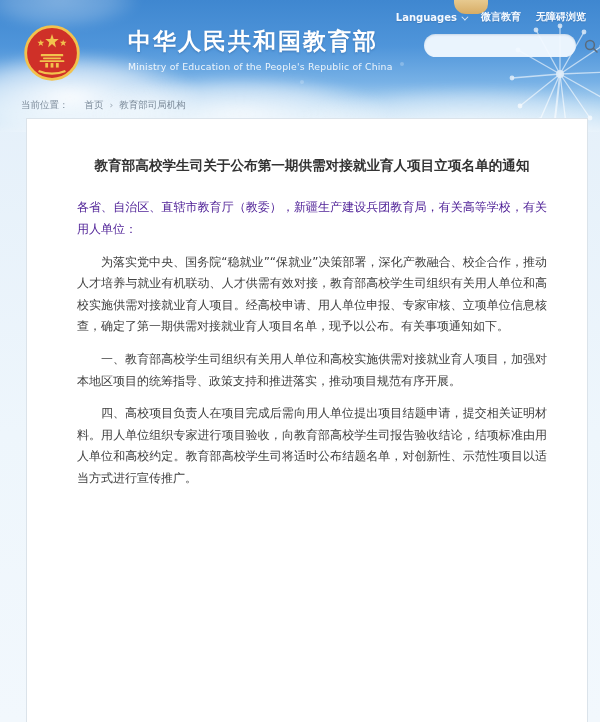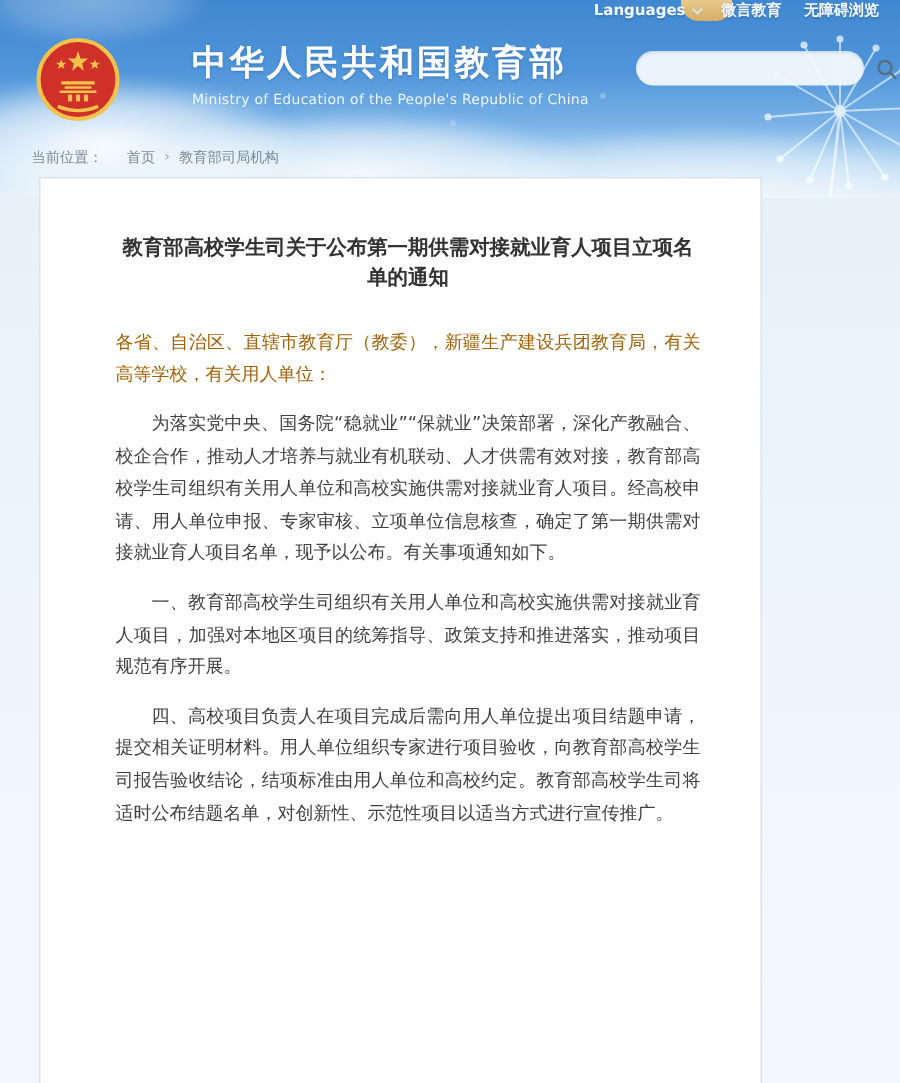--- a/index.html
+++ b/index.html
@@ -25,47 +25,47 @@
   .dandelion { position:absolute; top:14px; right:-18px; opacity:.8; }
 
   
   .emblem { position:absolute; left:24px; top:25px; width:56px; height:56px; }
   .brand { position:absolute; left:92px; top:26px; color:#fff; }
   .brand .cn { font-size:23px; font-weight:bold; letter-spacing:2px;
                text-shadow:0 1px 2px rgba(30,70,120,.35); white-space:nowrap;margin-left:36px; }
   .brand .en { font-size:9.3px; color:rgba(255,255,255,.88); margin-top:4px; letter-spacing:.2px; white-space:nowrap;margin-left:36px; }
 
   
-  .toplinks { position:absolute; top:0; right:14px; display:flex; align-items:center; gap:15px; }
+  .toplinks { position:absolute; top:10px; right:14px; display:flex; align-items:center; gap:15px; }
   .toplinks a { color:#f4f9ff; font-size:10px; text-decoration:none; font-weight:bold;
                 text-shadow:0 1px 1px rgba(40,80,130,.3); white-space:nowrap; }
   .chev { display:inline-block; width:5px; height:5px; border-right:1.5px solid #dce9f6;
           border-bottom:1.5px solid #dce9f6; transform:rotate(45deg) translateY(-2px); margin-left:4px; }
 
   
   .search { position:absolute; top:34px; right:24px; width:152px; height:23px;
             background:rgba(242,249,255,.95); border-radius:12px;
             display:flex; align-items:center; box-shadow:inset 0 1px 2px rgba(90,130,170,.25); }
   .search input { flex:1; height:100%; border:none; outline:none; background:transparent;
                   padding:0 6px 0 12px; font-size:11px; color:#3a4a5a; }
   .search .mag { margin-right:8px; display:flex; }
 
   
   .breadcrumb { position:absolute; top:99px; left:21px; font-size:9.5px; color:#7b8a99;
                 display:flex; align-items:flex-start; gap:6px; white-space:nowrap; }
   .breadcrumb a { color:#7b8a99; text-decoration:none;margin-left:10px; }
   .breadcrumb .sep { color:#9aa8b5; }
 
   
-  .card { position:absolute; left:26px; top:118px; width:482px; height:604px;
+  .card { position:absolute; left:26px; top:118px; width:562px; height:604px;
           background:#ffffff; border:1px solid #dbe3ea; border-bottom:none;
           padding:36px 40px 0 50px; }
   .doc-title { font-size:13.6px; font-weight:bold; color:#333; text-align:center; line-height:1.5; }
   .doc-num   { font-size:11px; color:#555; text-align:right; margin-top:15px; }
-  .salutation{ font-size:12px; color:#a16207; line-height:1.8; margin-top:22px; text-align:justify; }
+  .salutation{ font-size:12px; color:#4c1d95; line-height:1.8; margin-top:22px; text-align:justify; }
   .body-p    { font-size:12px; color:#404040; line-height:1.8; margin-top:11px;
                text-indent:2em; text-align:justify; }
 </style>
 </head>
 <body>
 
 <div class="page">
 
   <div class="sky">
     <div class="cloud c4"></div>

